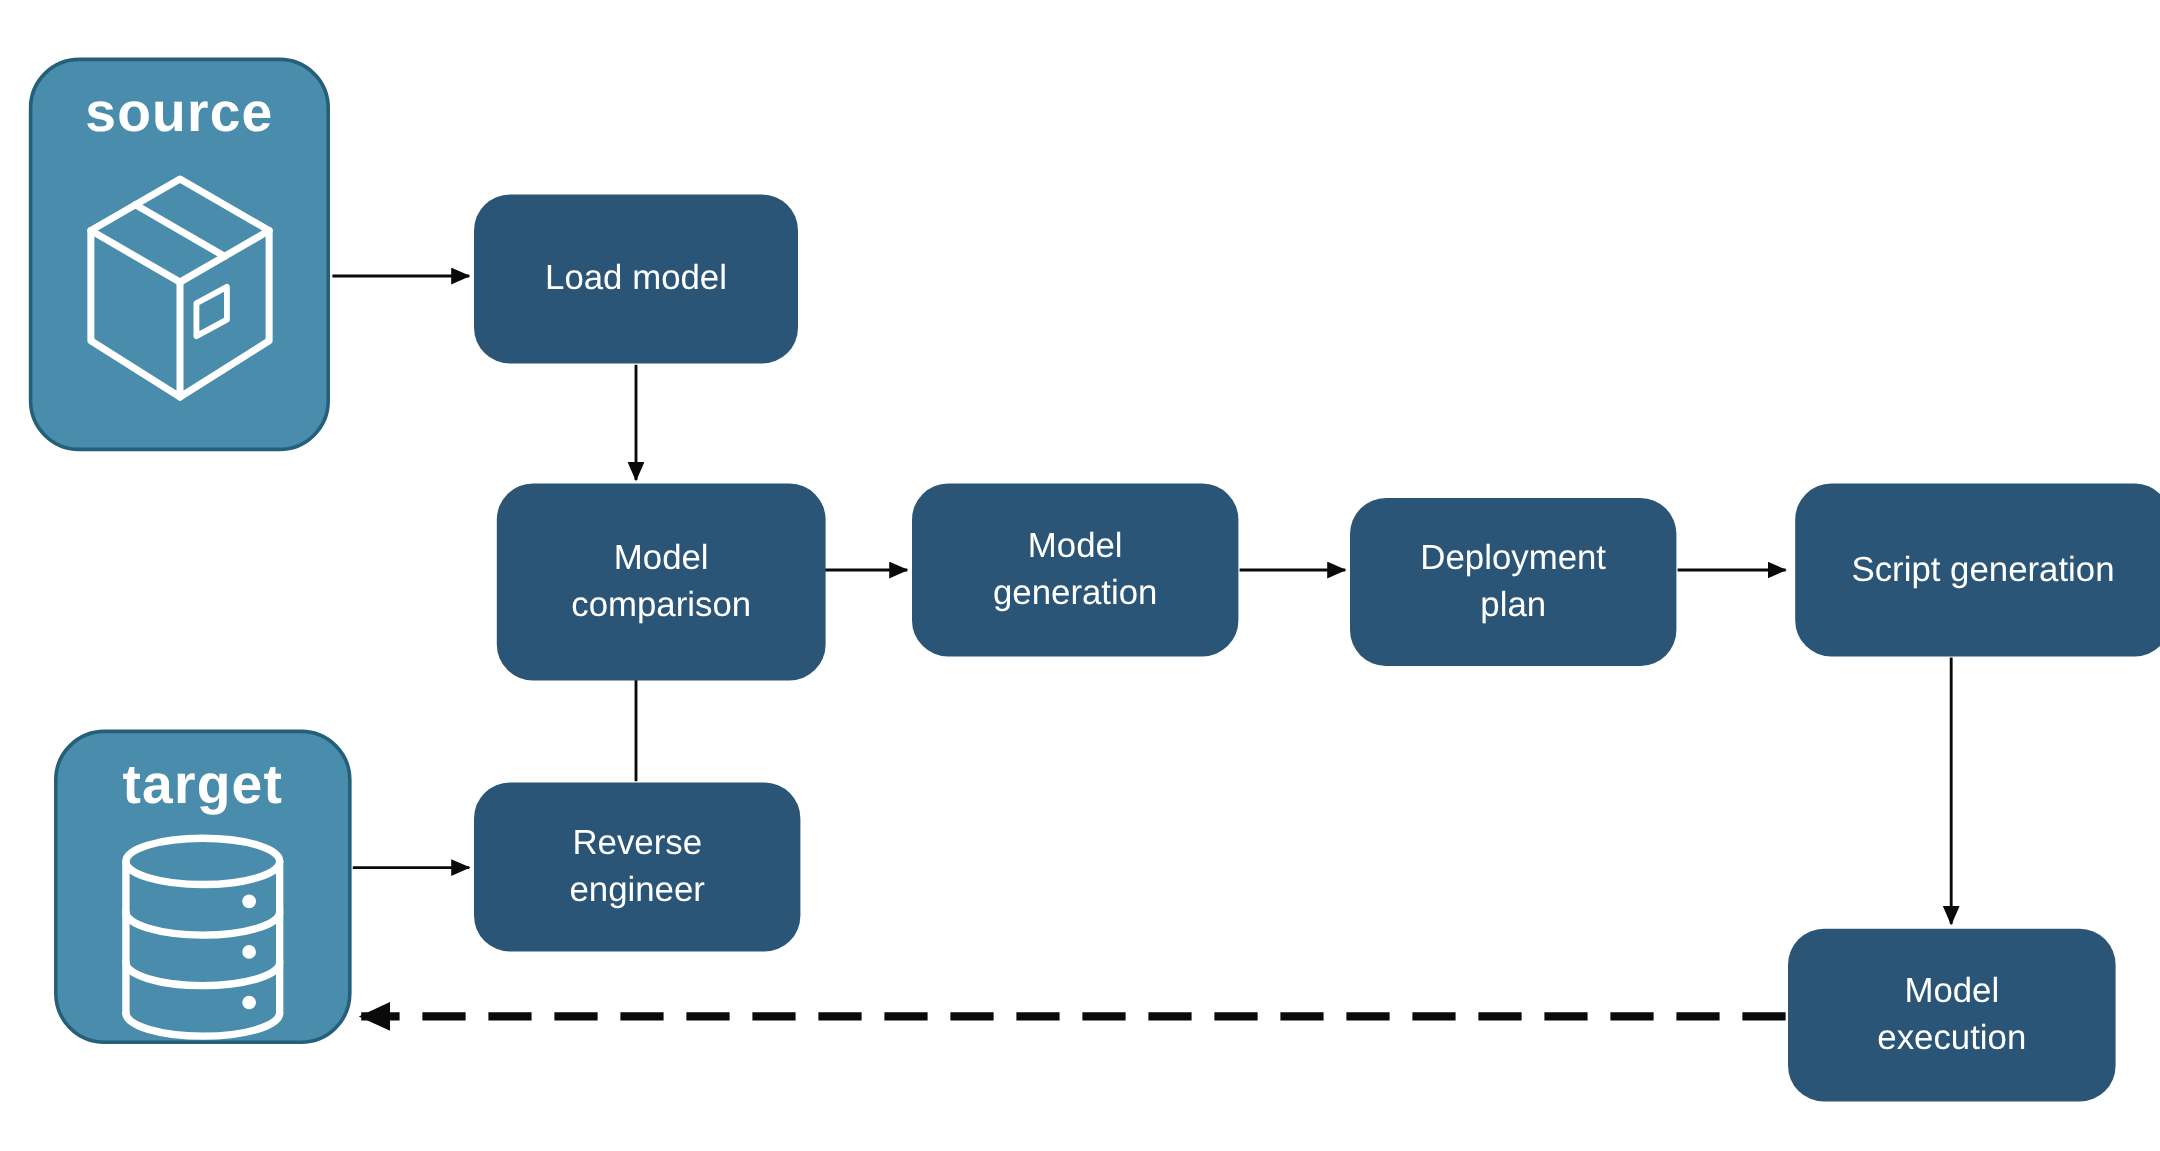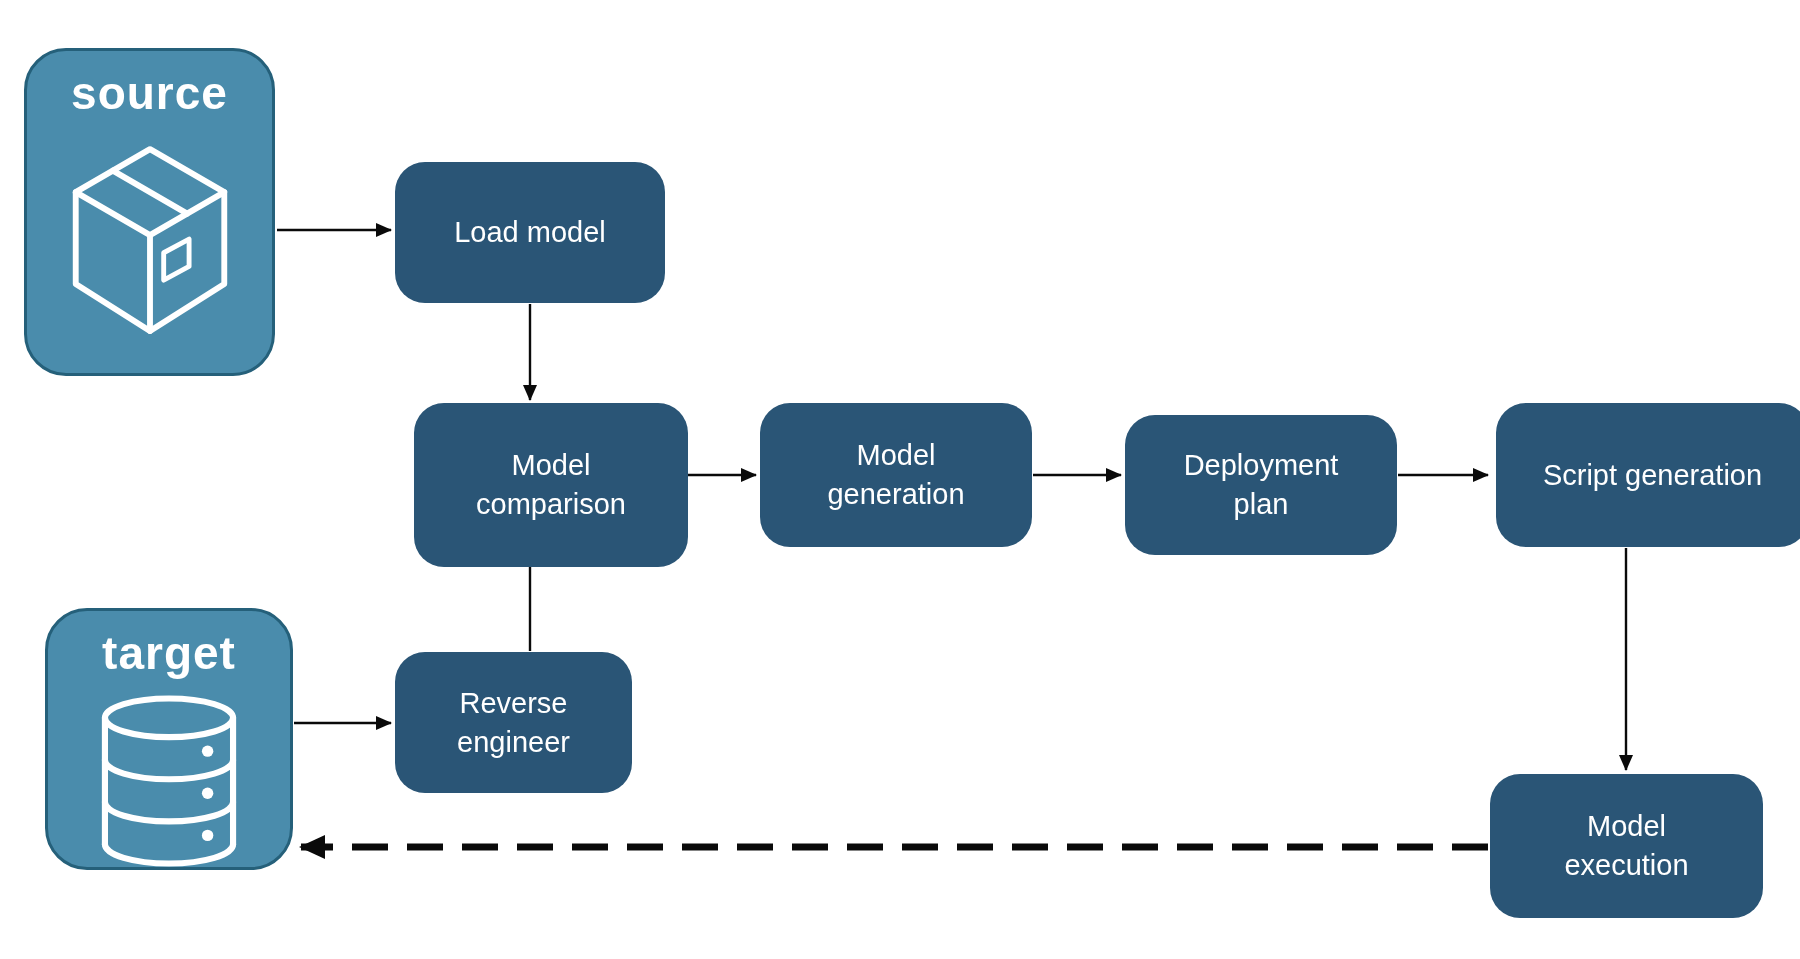--- a/index.html
+++ b/index.html
@@ -106,21 +106,21 @@
   </div>
 
   <div class="node step" style="left:1125px;top:415px;width:272px;height:140px;">
     <span>Deployment plan</span>
   </div>
 
   <div class="node step" style="left:1496px;top:403px;width:313px;height:144px;">
     <span>Script generation</span>
   </div>
 
-  <div class="node step" style="left:395px;top:652px;width:237px;height:141px;">
+  <div class="node step" style="left:395px;top:652px;width:272px;height:141px;">
     <span>Reverse engineer</span>
   </div>
 
   <div class="node step" style="left:1490px;top:774px;width:273px;height:144px;">
     <span>Model execution</span>
   </div>
 
   <div class="node endpoint" style="left:45px;top:608px;width:248px;height:262px;">
     <div class="ep-label">target</div>
     <svg class="ep-icon db" width="150" height="186" viewBox="0 0 160 196" xmlns="http://www.w3.org/2000/svg" fill="none" stroke="#FFFFFF" stroke-width="7" stroke-linecap="round">

